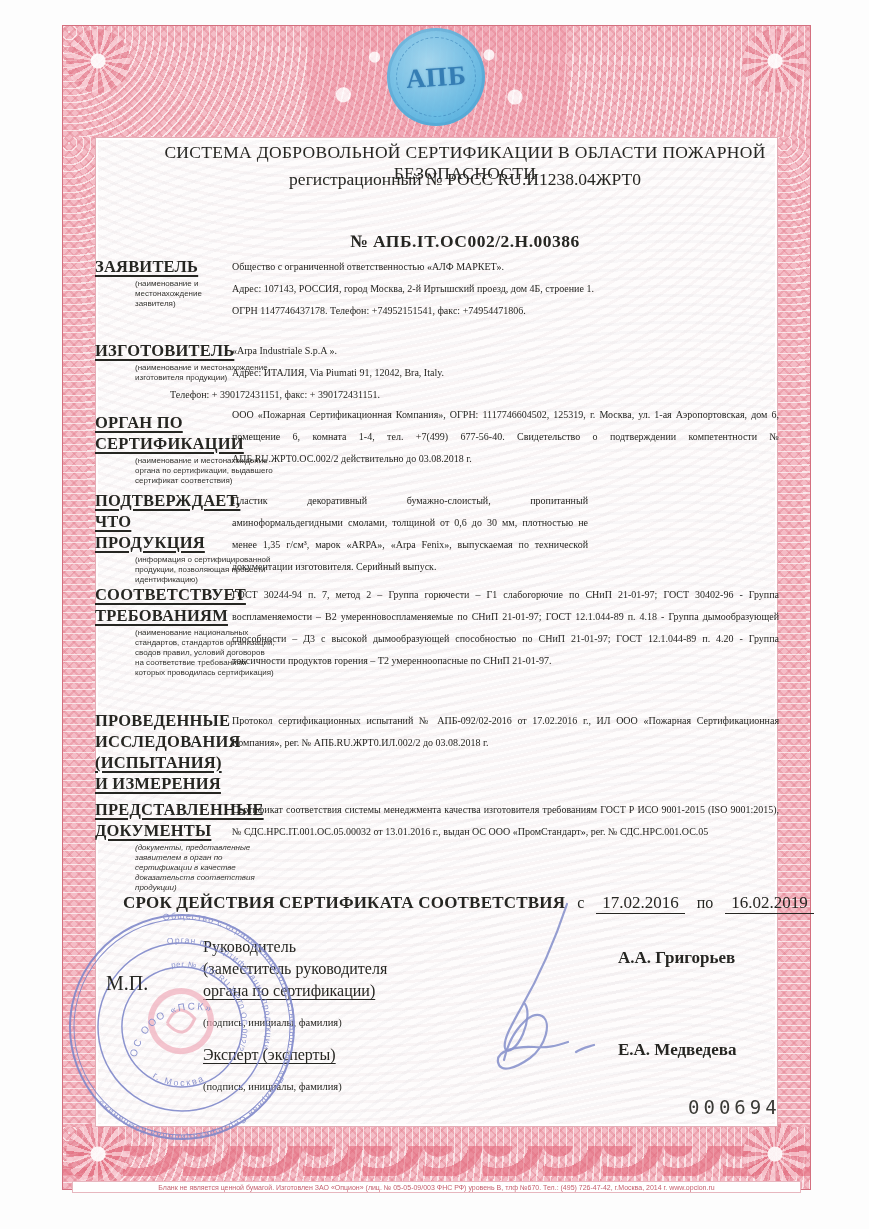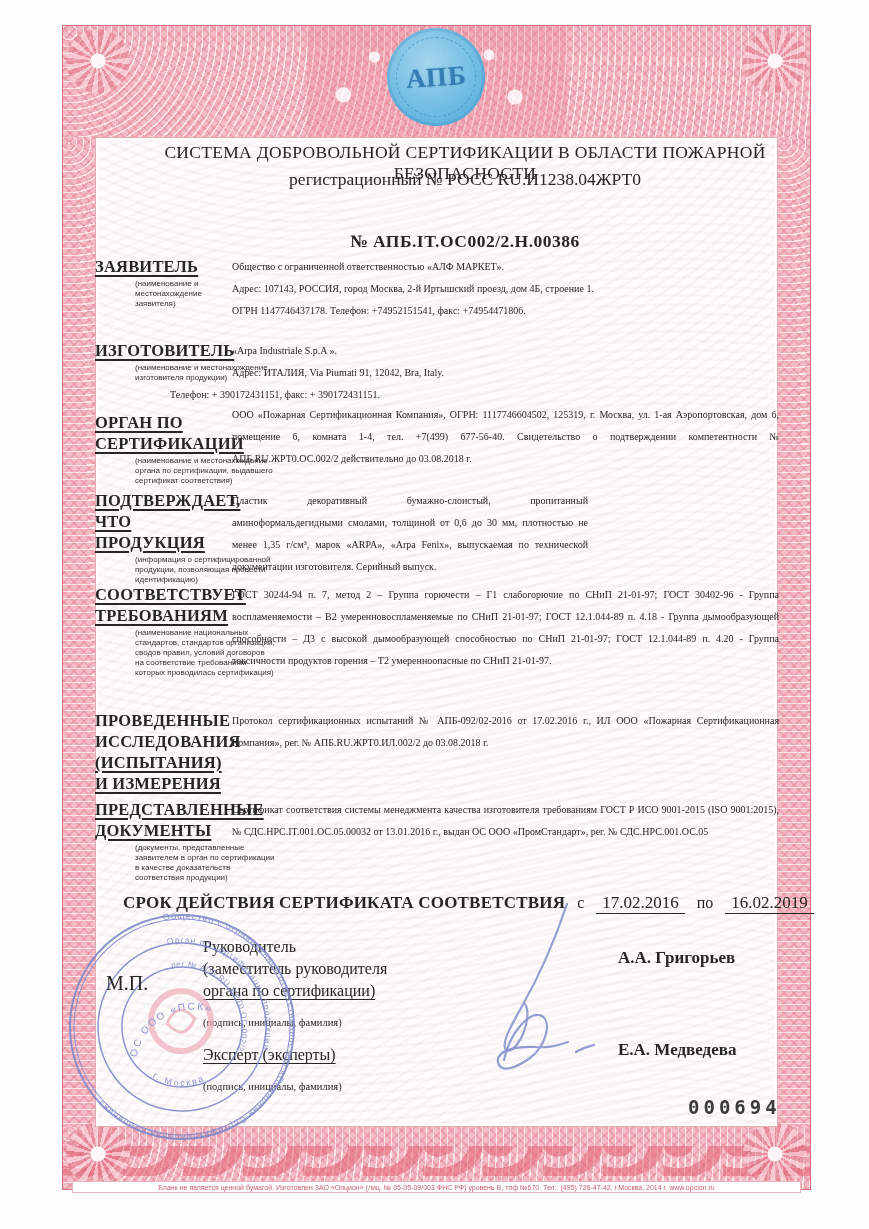--- a/index.html
+++ b/index.html
@@ -89,21 +89,21 @@
   .validity .v-word{margin:0 8px;}
   .validity .v-date{font-size:17px;border-bottom:1.5px solid #262622;padding:0 6px 1px 6px;}
 
   .roles{position:absolute;left:203px;width:330px;font-size:16px;line-height:22px;}
   .roles .u{text-decoration:underline;text-underline-offset:3px;}
   .sign-hint{font-size:10.5px;line-height:13px;margin-top:14px;}
   .sig-name{position:absolute;left:618px;font-size:17px;font-weight:bold;white-space:nowrap;}
   .mp{position:absolute;left:106px;top:972px;font-size:20px;z-index:6;}
 
   .serial{position:absolute;left:688px;top:1096px;
-    font-family:"DejaVu Sans Mono",monospace;font-size:19px;letter-spacing:4px;color:#3a3a36;font-weight:bold;}
+    font-family:"DejaVu Sans Mono",monospace;font-size:19px;letter-spacing:4px;color:#3a3a36;}
 
   
   .round-stamp{position:absolute;left:58px;top:903px;z-index:4;opacity:.88;
     transform:rotate(-10deg);}
   .sig{position:absolute;z-index:3;}
 </style>
 </head>
 <body>
 
 <div class="page">
@@ -194,21 +194,21 @@
       <div class="label-line">(ИСПЫТАНИЯ)</div>
       <div class="label-line">И ИЗМЕРЕНИЯ</div>
     </div>
     <div class="sec-body">Протокол сертификационных испытаний № АПБ-092/02-2016 от 17.02.2016 г., ИЛ ООО «Пожарная Сертификационная Компания», рег. № АПБ.RU.ЖРТ0.ИЛ.002/2 до 03.08.2018 г.</div>
   </div>
 
   <div class="section" style="top:799px;">
     <div class="sec-label">
       <div class="label-line">ПРЕДСТАВЛЕННЫЕ</div>
       <div class="label-line">ДОКУМЕНТЫ</div>
-      <div class="sub-label" style="width:145px;">(документы, представленные заявителем в орган по сертификации в качестве доказательств соответствия продукции)</div>
+      <div class="sub-label" style="width:145px;font-style:italic;">(документы, представленные заявителем в орган по сертификации в качестве доказательств соответствия продукции)</div>
     </div>
     <div class="sec-body">Сертификат соответствия системы менеджмента качества изготовителя требованиям ГОСТ Р ИСО 9001-2015 (ISO 9001:2015), № СДС.НРС.IT.001.ОС.05.00032 от 13.01.2016 г., выдан ОС ООО «ПромСтандарт», рег. № СДС.НРС.001.ОС.05</div>
   </div>
 
   <div class="t validity">
     <span class="v-lbl">СРОК ДЕЙСТВИЯ СЕРТИФИКАТА СООТВЕТСТВИЯ</span>
     <span class="v-word">с</span>
     <span class="v-date">17.02.2016</span>
     <span class="v-word">по</span>
     <span class="v-date">16.02.2019</span>

